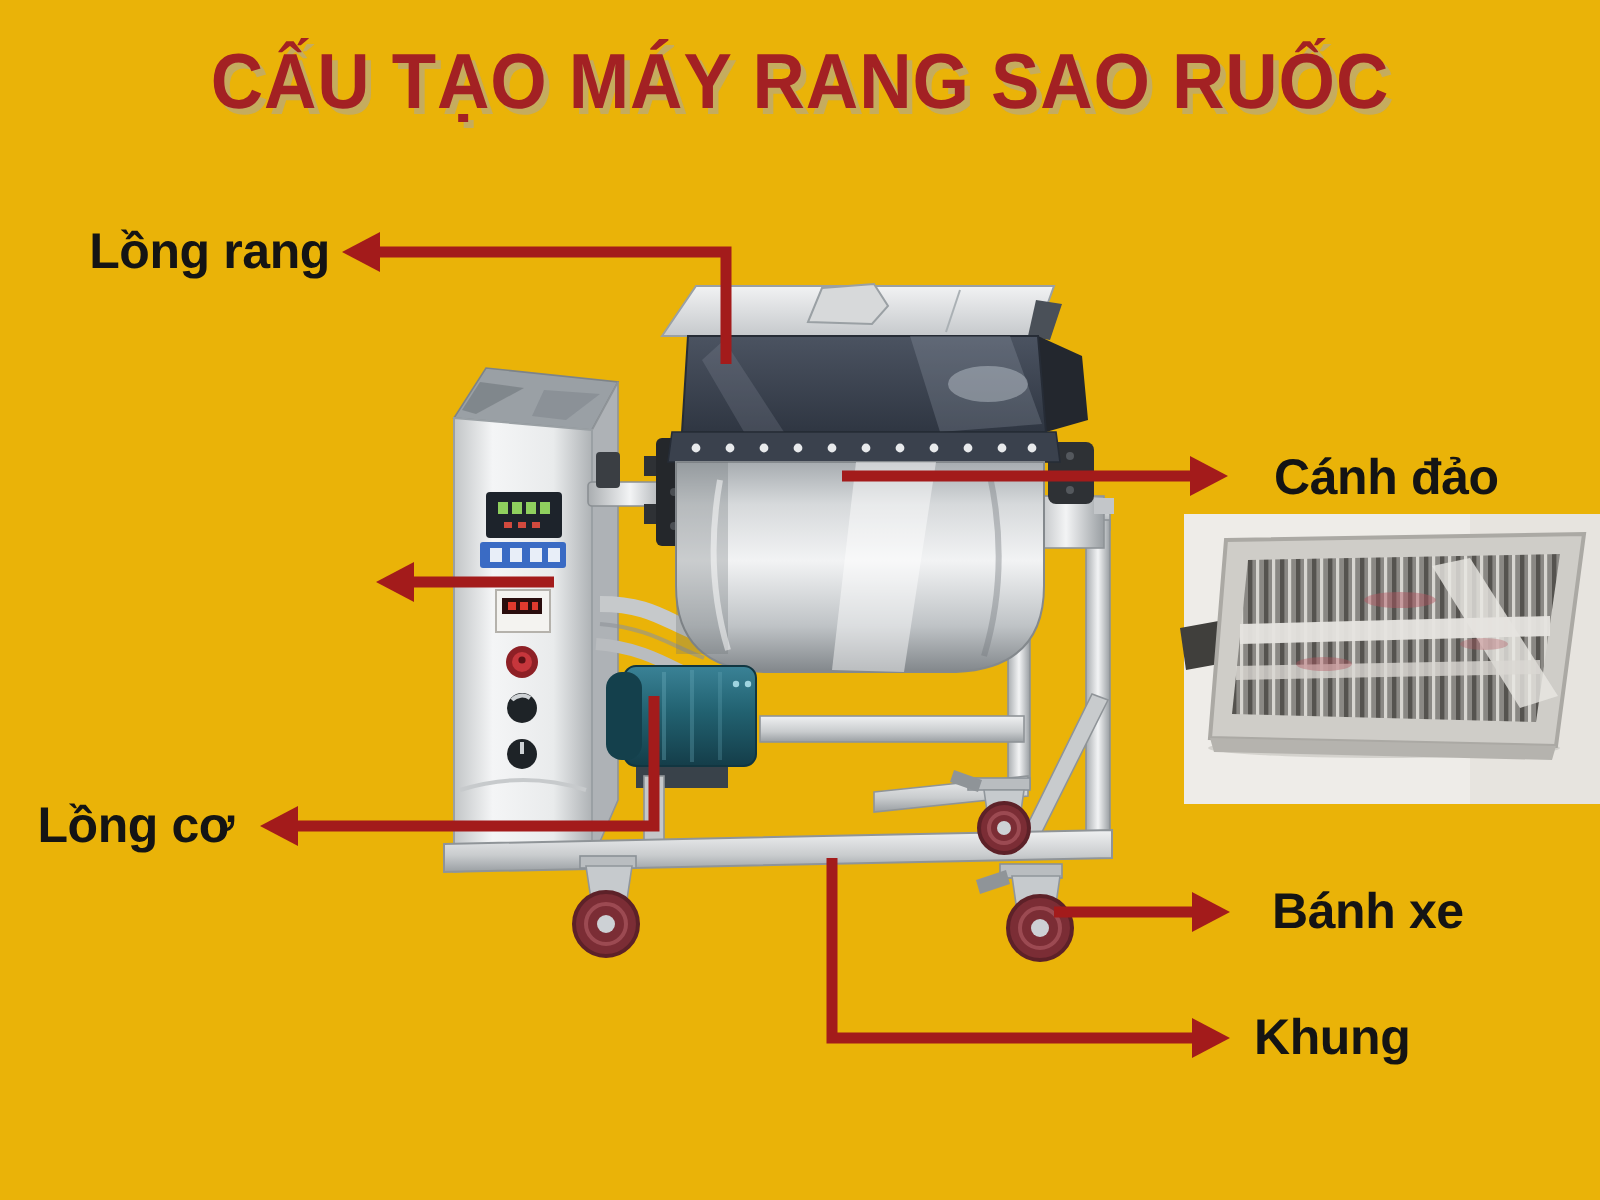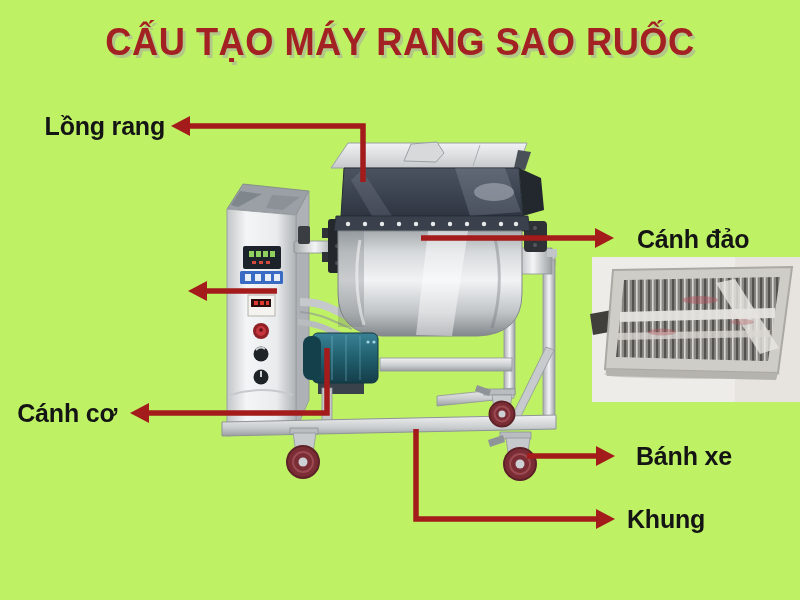--- a/index.html
+++ b/index.html
@@ -1,17 +1,17 @@
 <!DOCTYPE html>
 <html><head>
 <meta charset="utf-8">
 <style>
   html,body{margin:0;padding:0;background:#ffffff;}
   .stage{
-    position:relative;width:800px;height:600px;background:#bef264;overflow:hidden;
+    position:relative;width:800px;height:600px;background:#eab308;overflow:hidden;
     font-family:"Liberation Sans", sans-serif;
   }
   .art{position:absolute;left:0;top:0;width:800px;height:600px;}
   .title{
     position:absolute;left:50%;top:20px;transform:translateX(-50%) scaleX(.93);
     transform-origin:center;white-space:nowrap;
     font-size:39px;font-weight:700;color:#a32123;letter-spacing:.5px;
     text-shadow:3px 3px 0 rgba(165,165,165,.55);
   }
   .lbl{
@@ -272,18 +272,18 @@
       <g>
         <path d="M416,429 L416,519 L597,519"></path>
         <polygon points="615,519 596,509 596,529" fill="#a31b1b" stroke="none"></polygon>
       </g>
     </g>
   </svg>
 
   <div class="title">CẤU TẠO MÁY RANG SAO RUỐC</div>
 
   <div class="lbl r" id="lbl-long-rang">Lồng rang</div>
-  <div class="lbl r" id="lbl-dong-co">Cánh cơ</div>
+  <div class="lbl r" id="lbl-dong-co">Lồng cơ</div>
   <div class="lbl" id="lbl-canh-dao">Cánh đảo</div>
   <div class="lbl" id="lbl-banh-xe">Bánh xe</div>
   <div class="lbl" id="lbl-khung">Khung</div>
 
 </div>
 
 </body></html>

